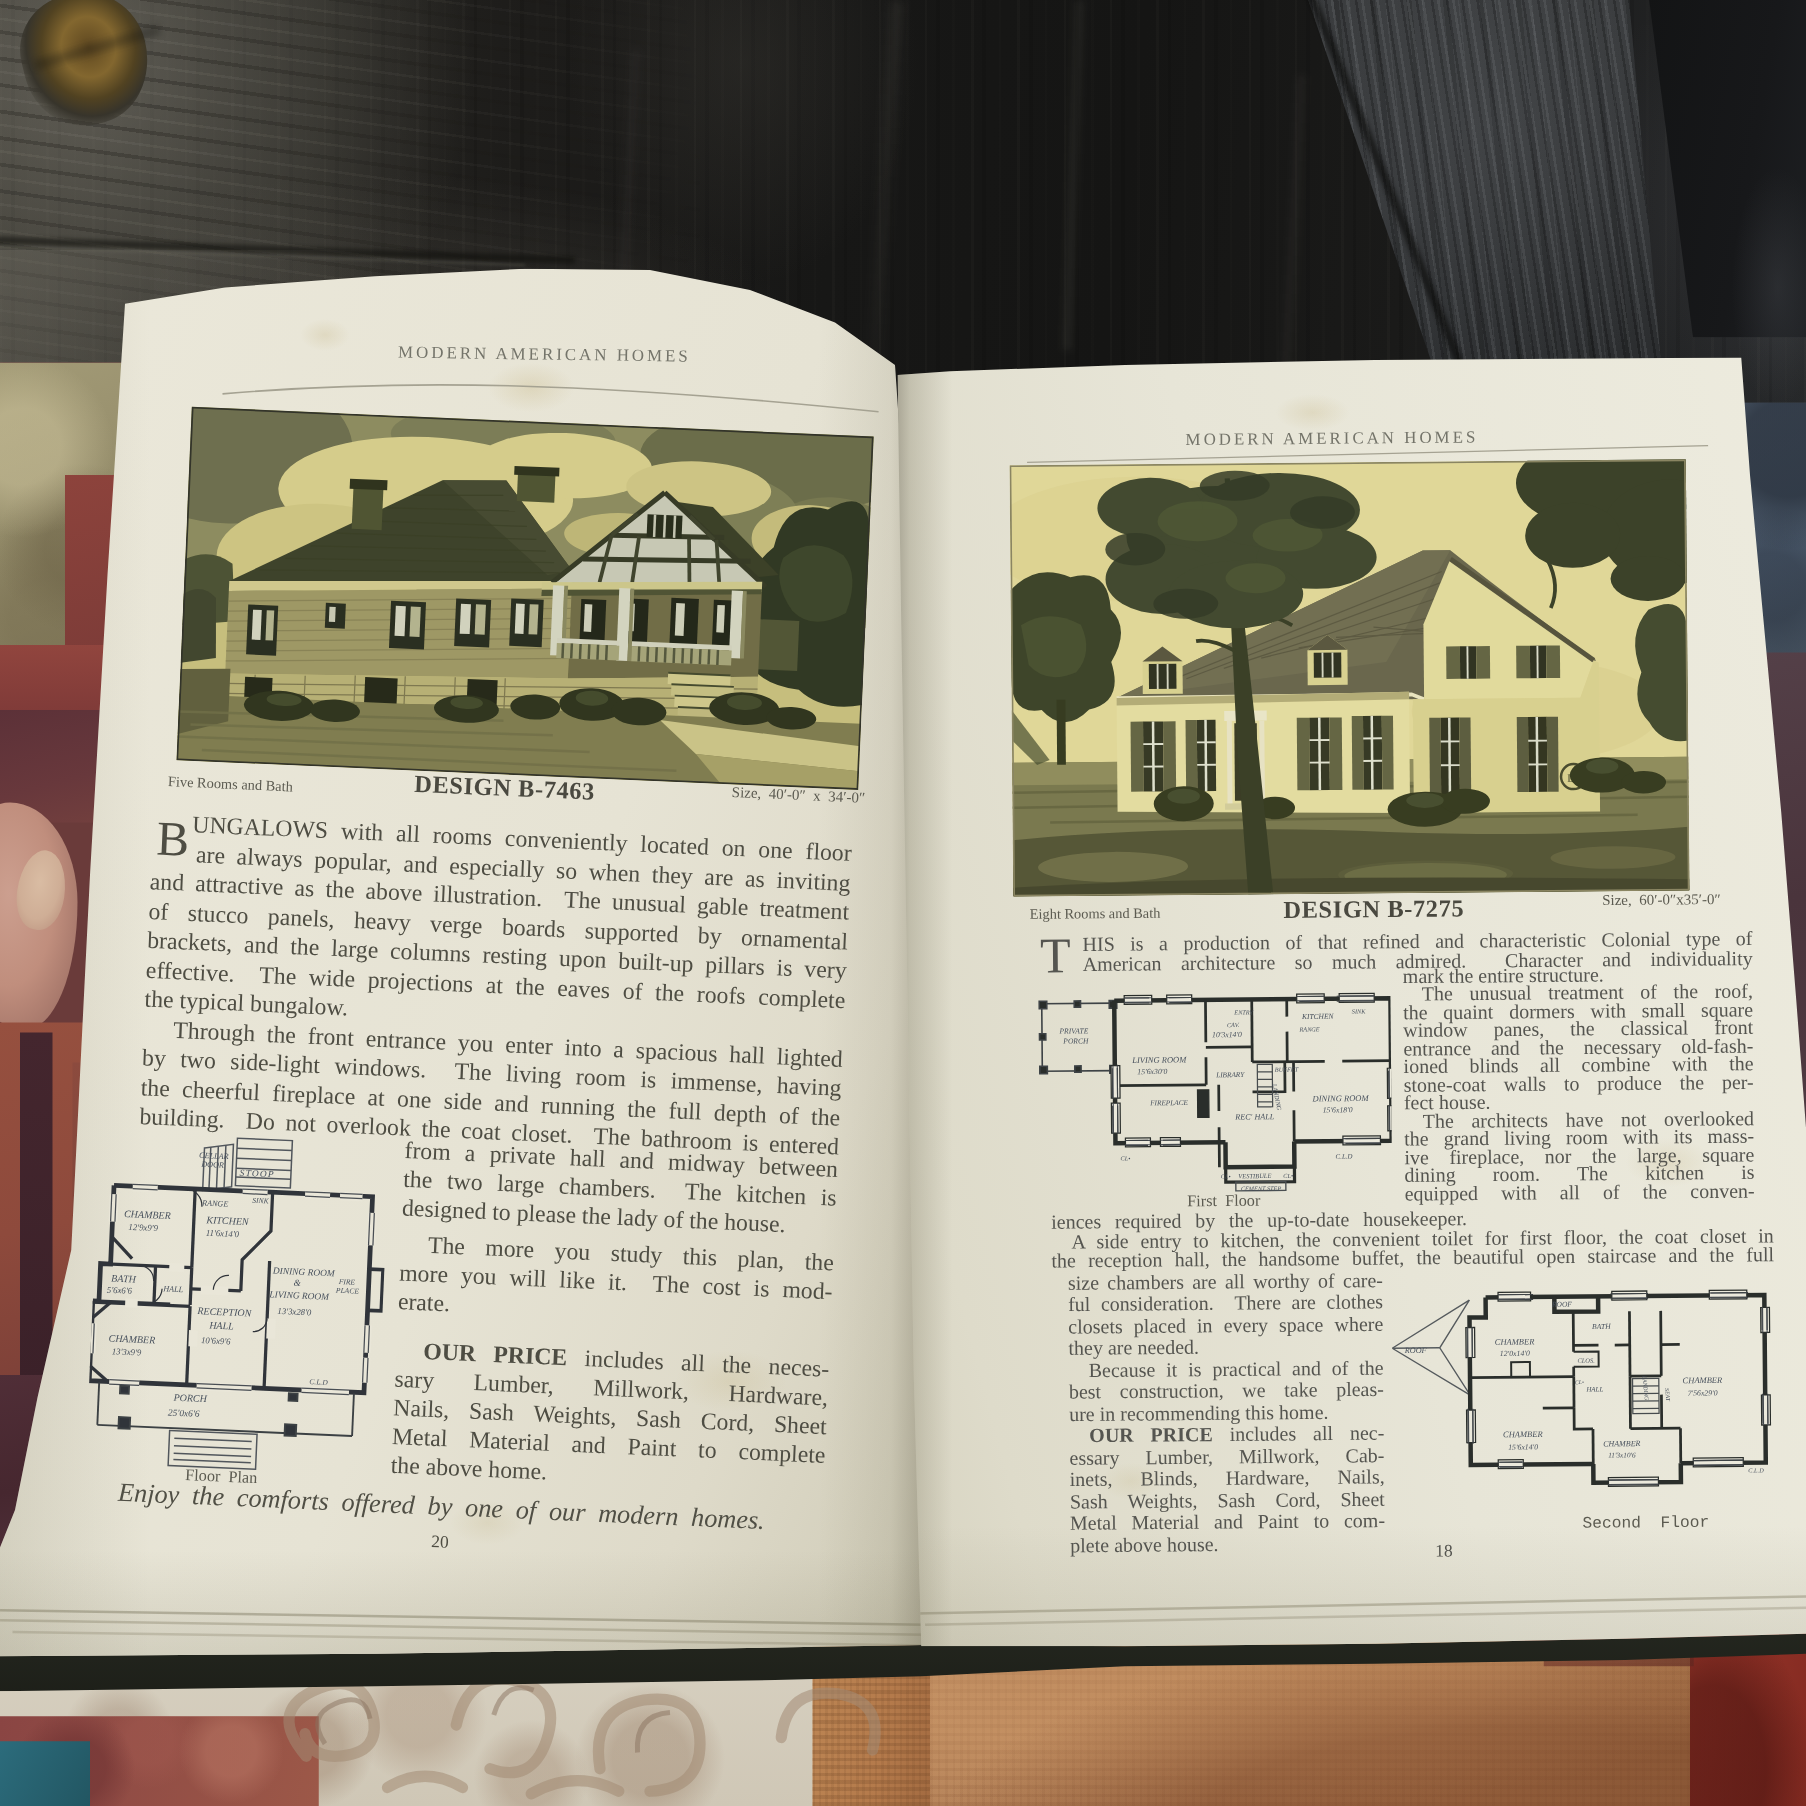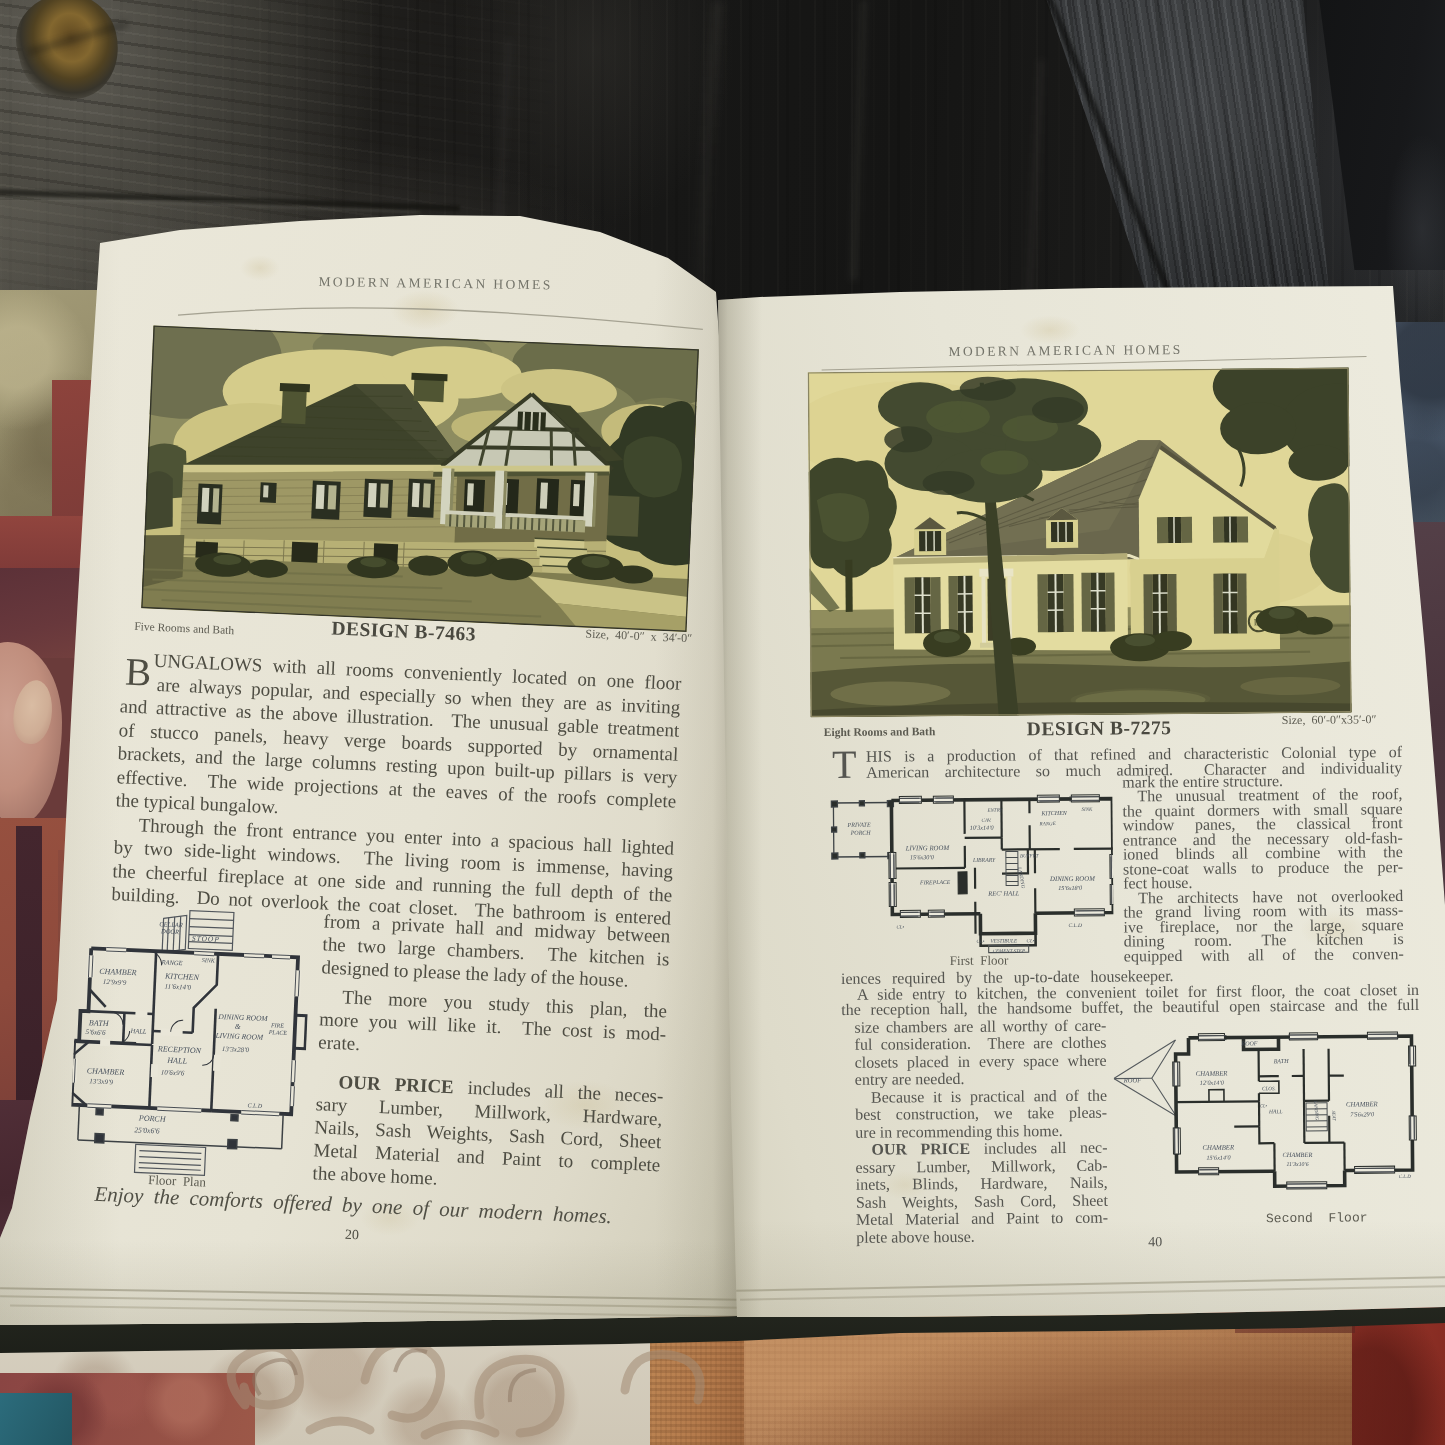--- a/index.html
+++ b/index.html
@@ -773,21 +773,21 @@
         <ellipse cx="528" cy="58" rx="55" ry="42"></ellipse>
         <ellipse cx="450" cy="60" rx="38" ry="26"></ellipse>
         <ellipse cx="510" cy="95" rx="30" ry="18"></ellipse>
       </g>
       <path d="M430,80 Q440,100 432,118" stroke="#2f3722" stroke-width="3" fill="none"></path>
       <rect x="0" y="0" width="541" height="345" fill="#b0a86e" opacity="0.10"></rect>
 
       <rect x="0.7" y="0.7" width="539.6" height="343.6" fill="none" stroke="#8a8562" stroke-width="1.4"></rect>
     </svg>
 
-    <div class="ln" style="left:102px;top:427px;font-size:11.5px;color:#5c5b51;font-weight:bold;">Eight Rooms and Bath</div>
+    <div class="ln" style="left:102px;top:427px;font-size:11.5px;color:#5c5b51;">Eight Rooms and Bath</div>
     <div class="ln" style="left:305px;top:421px;font-size:19.5px;font-weight:bold;letter-spacing:0.5px;color:#4a4940;">DESIGN B-7275</div>
     <div class="ln" style="left:560px;top:418px;font-size:12px;color:#5c5b51;">Size,&nbsp; 60′-0″x35′-0″</div>
 
     <div class="ln rt" style="left:110px;top:446px;font-size:40px;line-height:40px;">T</div>
     <div class="j rt" style="left:144px;top:450px;width:536px;">HIS is a production of that refined and characteristic Colonial type of</div>
     <div class="j rt" style="left:144px;top:466px;width:536px;">American architecture so much admired.&nbsp; Character and individuality</div>
     <div class="ln rt" style="left:400px;top:478px;">mark the entire structure.</div>
 
     <div class="j rt" style="left:415px;top:492px;width:265px;">The unusual treatment of the roof,</div>
     <div class="j rt" style="left:400px;top:507px;width:280px;">the quaint dormers with small square</div>
@@ -941,21 +941,21 @@
     </svg>
     <div class="ln" style="left:226px;top:655px;font-size:13px;color:#5c5b51;">First&nbsp; Floor</div>
 
     <div class="ln rt" style="left:117px;top:672px;word-spacing:7px;">iences required by the up-to-date housekeeper.</div>
     <div class="j rt" style="left:133px;top:688px;width:562px;">A side entry to kitchen, the convenient toilet for first floor, the coat closet in</div>
     <div class="j rt" style="left:117px;top:703px;width:578px;">the reception hall, the handsome buffet, the beautiful open staircase and the full</div>
 
     <div class="j rt" style="left:130px;top:721px;width:252px;">size chambers are all worthy of care-</div>
     <div class="j rt" style="left:130px;top:738px;width:252px;">ful consideration.&nbsp; There are clothes</div>
     <div class="j rt" style="left:130px;top:756px;width:252px;">closets placed in every space where</div>
-    <div class="ln rt" style="left:130px;top:773px;">entry are needed.</div>
+    <div class="ln rt" style="left:130px;top:773px;">they are needed.</div>
     <div class="j rt" style="left:146px;top:791px;width:236px;">Because it is practical and of the</div>
     <div class="j rt" style="left:130px;top:808px;width:252px;">best construction, we take pleas-</div>
     <div class="ln rt" style="left:130px;top:826px;">ure in recommending this home.</div>
     <div class="j rt" style="left:146px;top:843px;width:236px;"><b>OUR PRICE</b> includes all nec-</div>
     <div class="j rt" style="left:130px;top:861px;width:252px;word-spacing:4px;">essary Lumber, Millwork, Cab-</div>
     <div class="j rt" style="left:130px;top:878px;width:252px;word-spacing:4px;">inets, Blinds, Hardware, Nails,</div>
     <div class="j rt" style="left:130px;top:896px;width:252px;word-spacing:2px;">Sash Weights, Sash Cord, Sheet</div>
     <div class="j rt" style="left:130px;top:913px;width:252px;">Metal Material and Paint to com-</div>
     <div class="ln rt" style="left:130px;top:931px;">plete above house.</div>
 
@@ -1071,16 +1071,16 @@
 
         <text x="168" y="126" font-size="6.4">CHAMBER</text>
         <text x="172" y="135" font-size="5.8">11'3x10'6</text>
 
         <text x="146" y="76" font-size="4.5">CL•</text>
 
         <text x="284" y="148" font-size="5">C.L.D</text>
       </g>
     </svg>
     <div class="ln" style="left:540px;top:916px;font-size:13px;color:#5c5b51;font-family:Liberation Mono, monospace;">Second&nbsp; Floor</div>
-    <div class="ln" style="left:422px;top:938px;font-size:14px;">40</div>
+    <div class="ln" style="left:422px;top:938px;font-size:14px;">18</div>
   </div>
 
 </div>
 
 </body></html>

